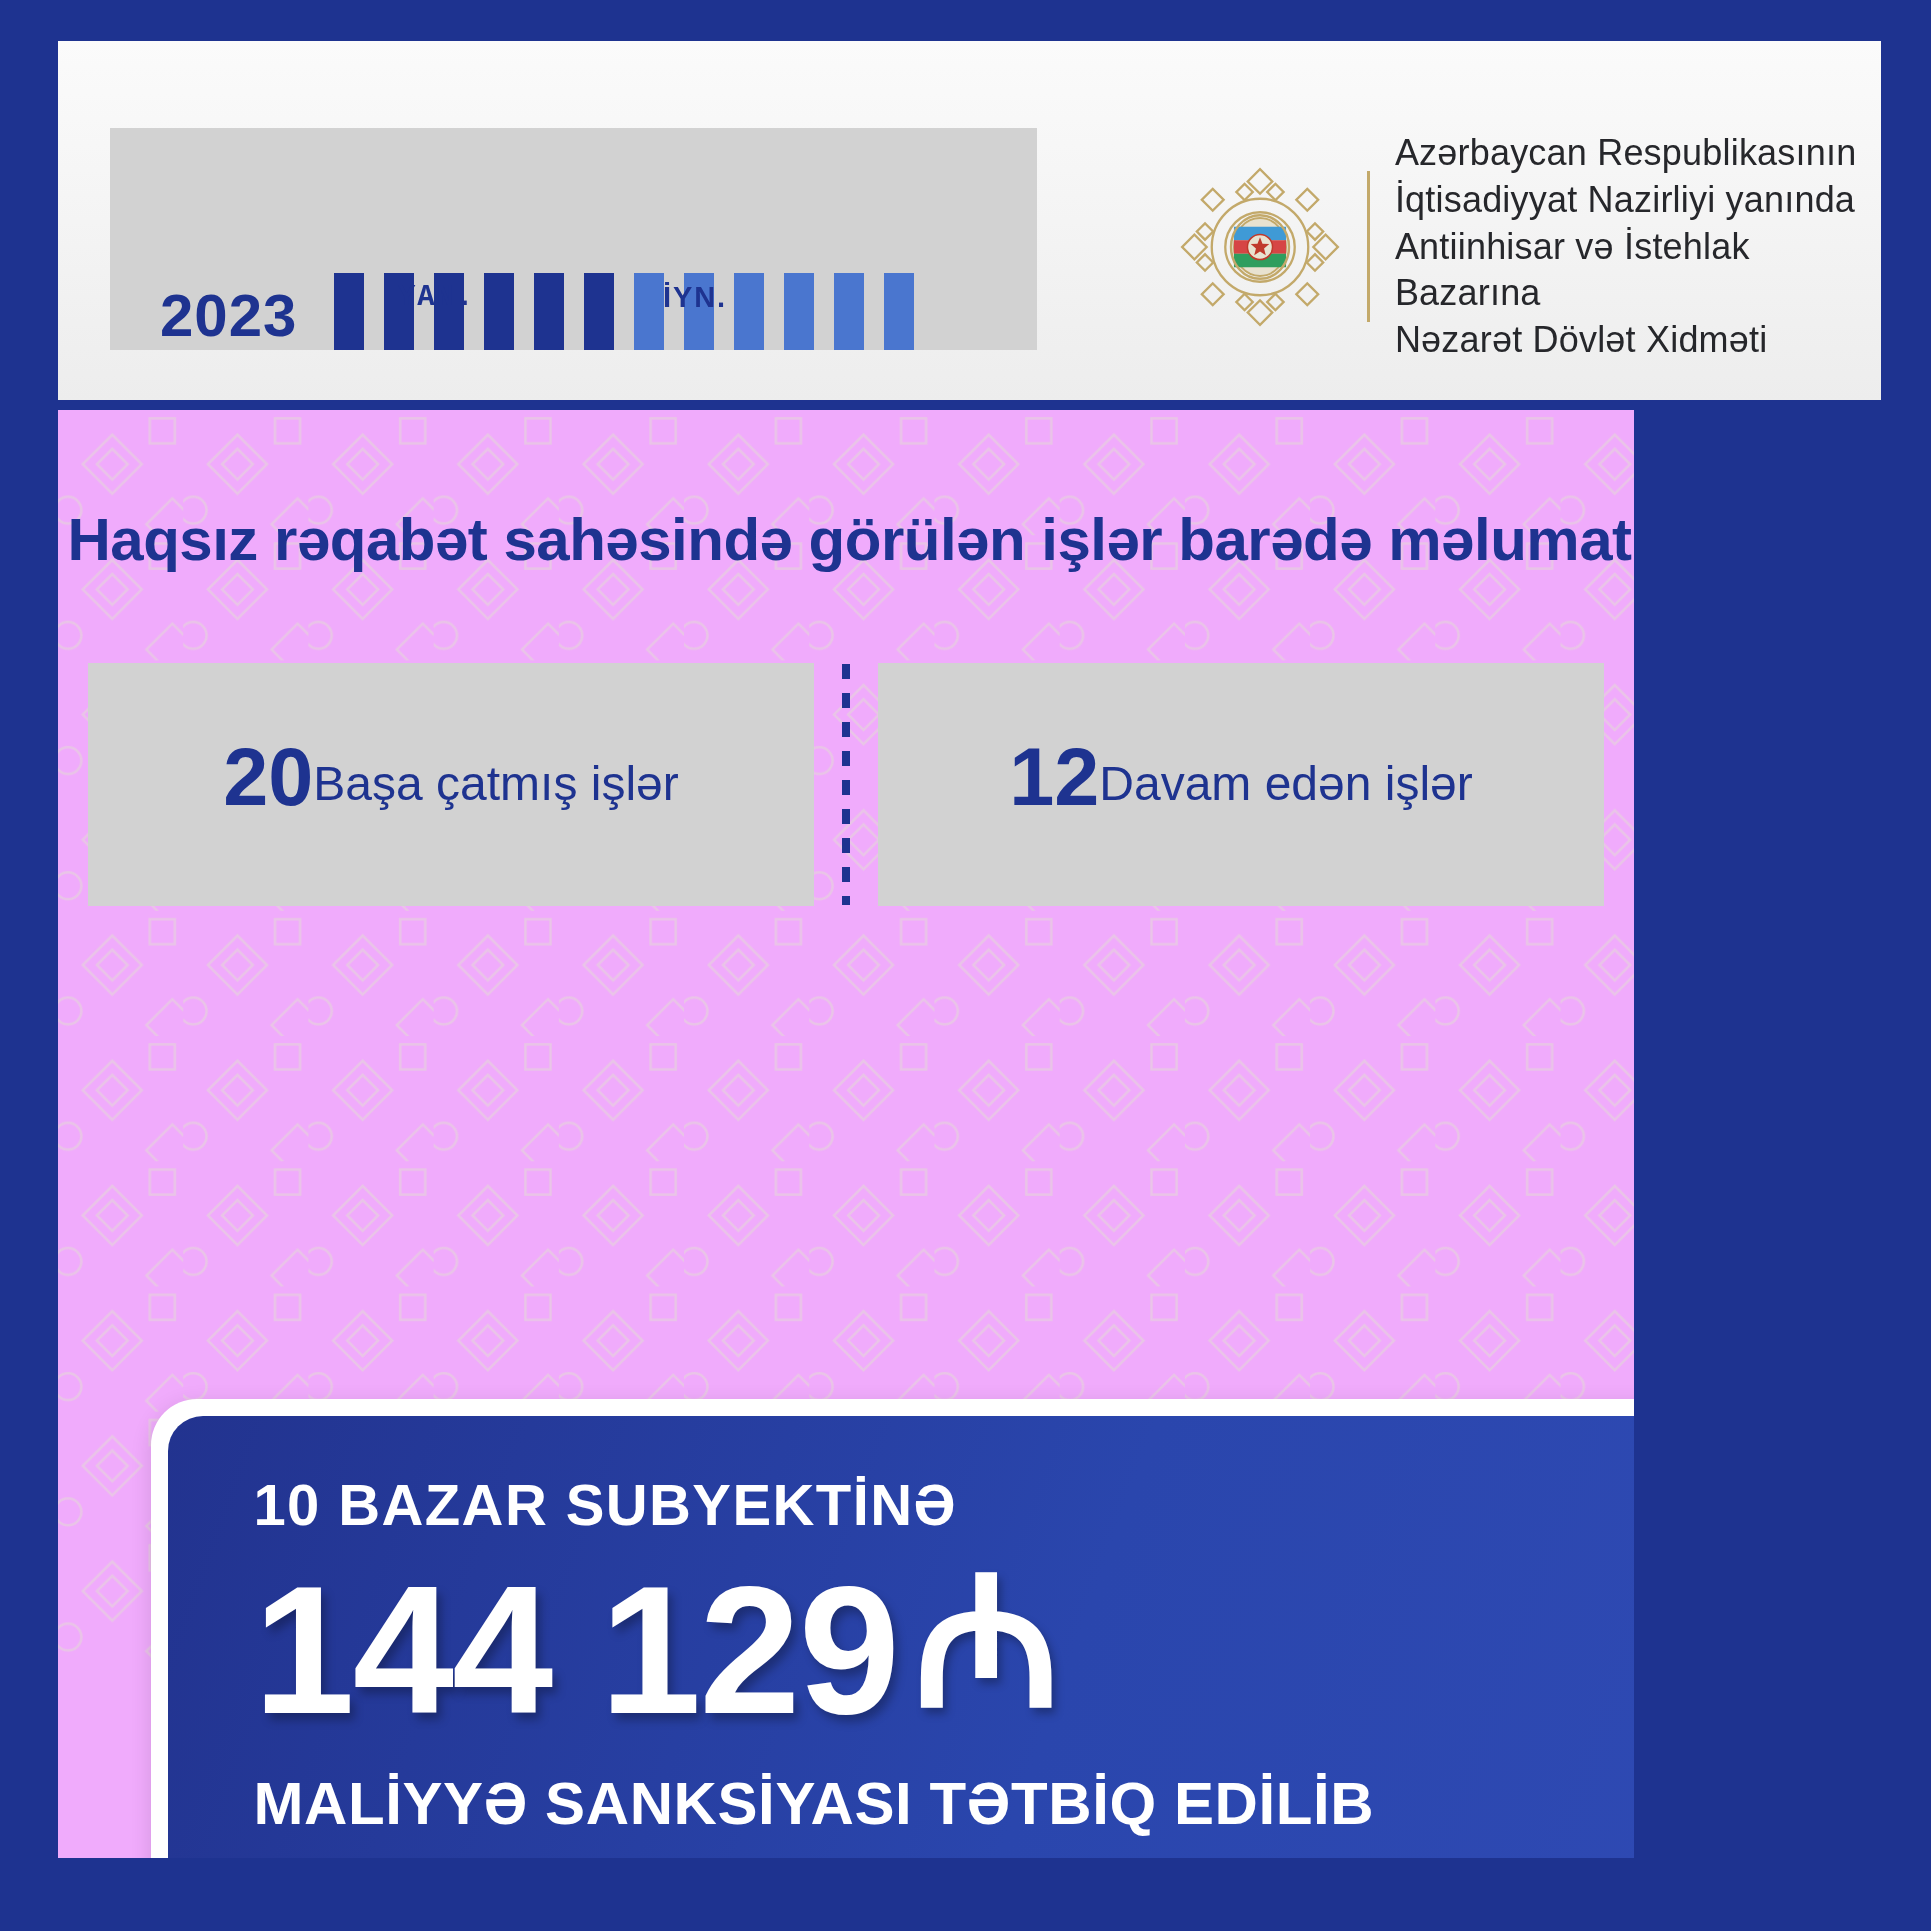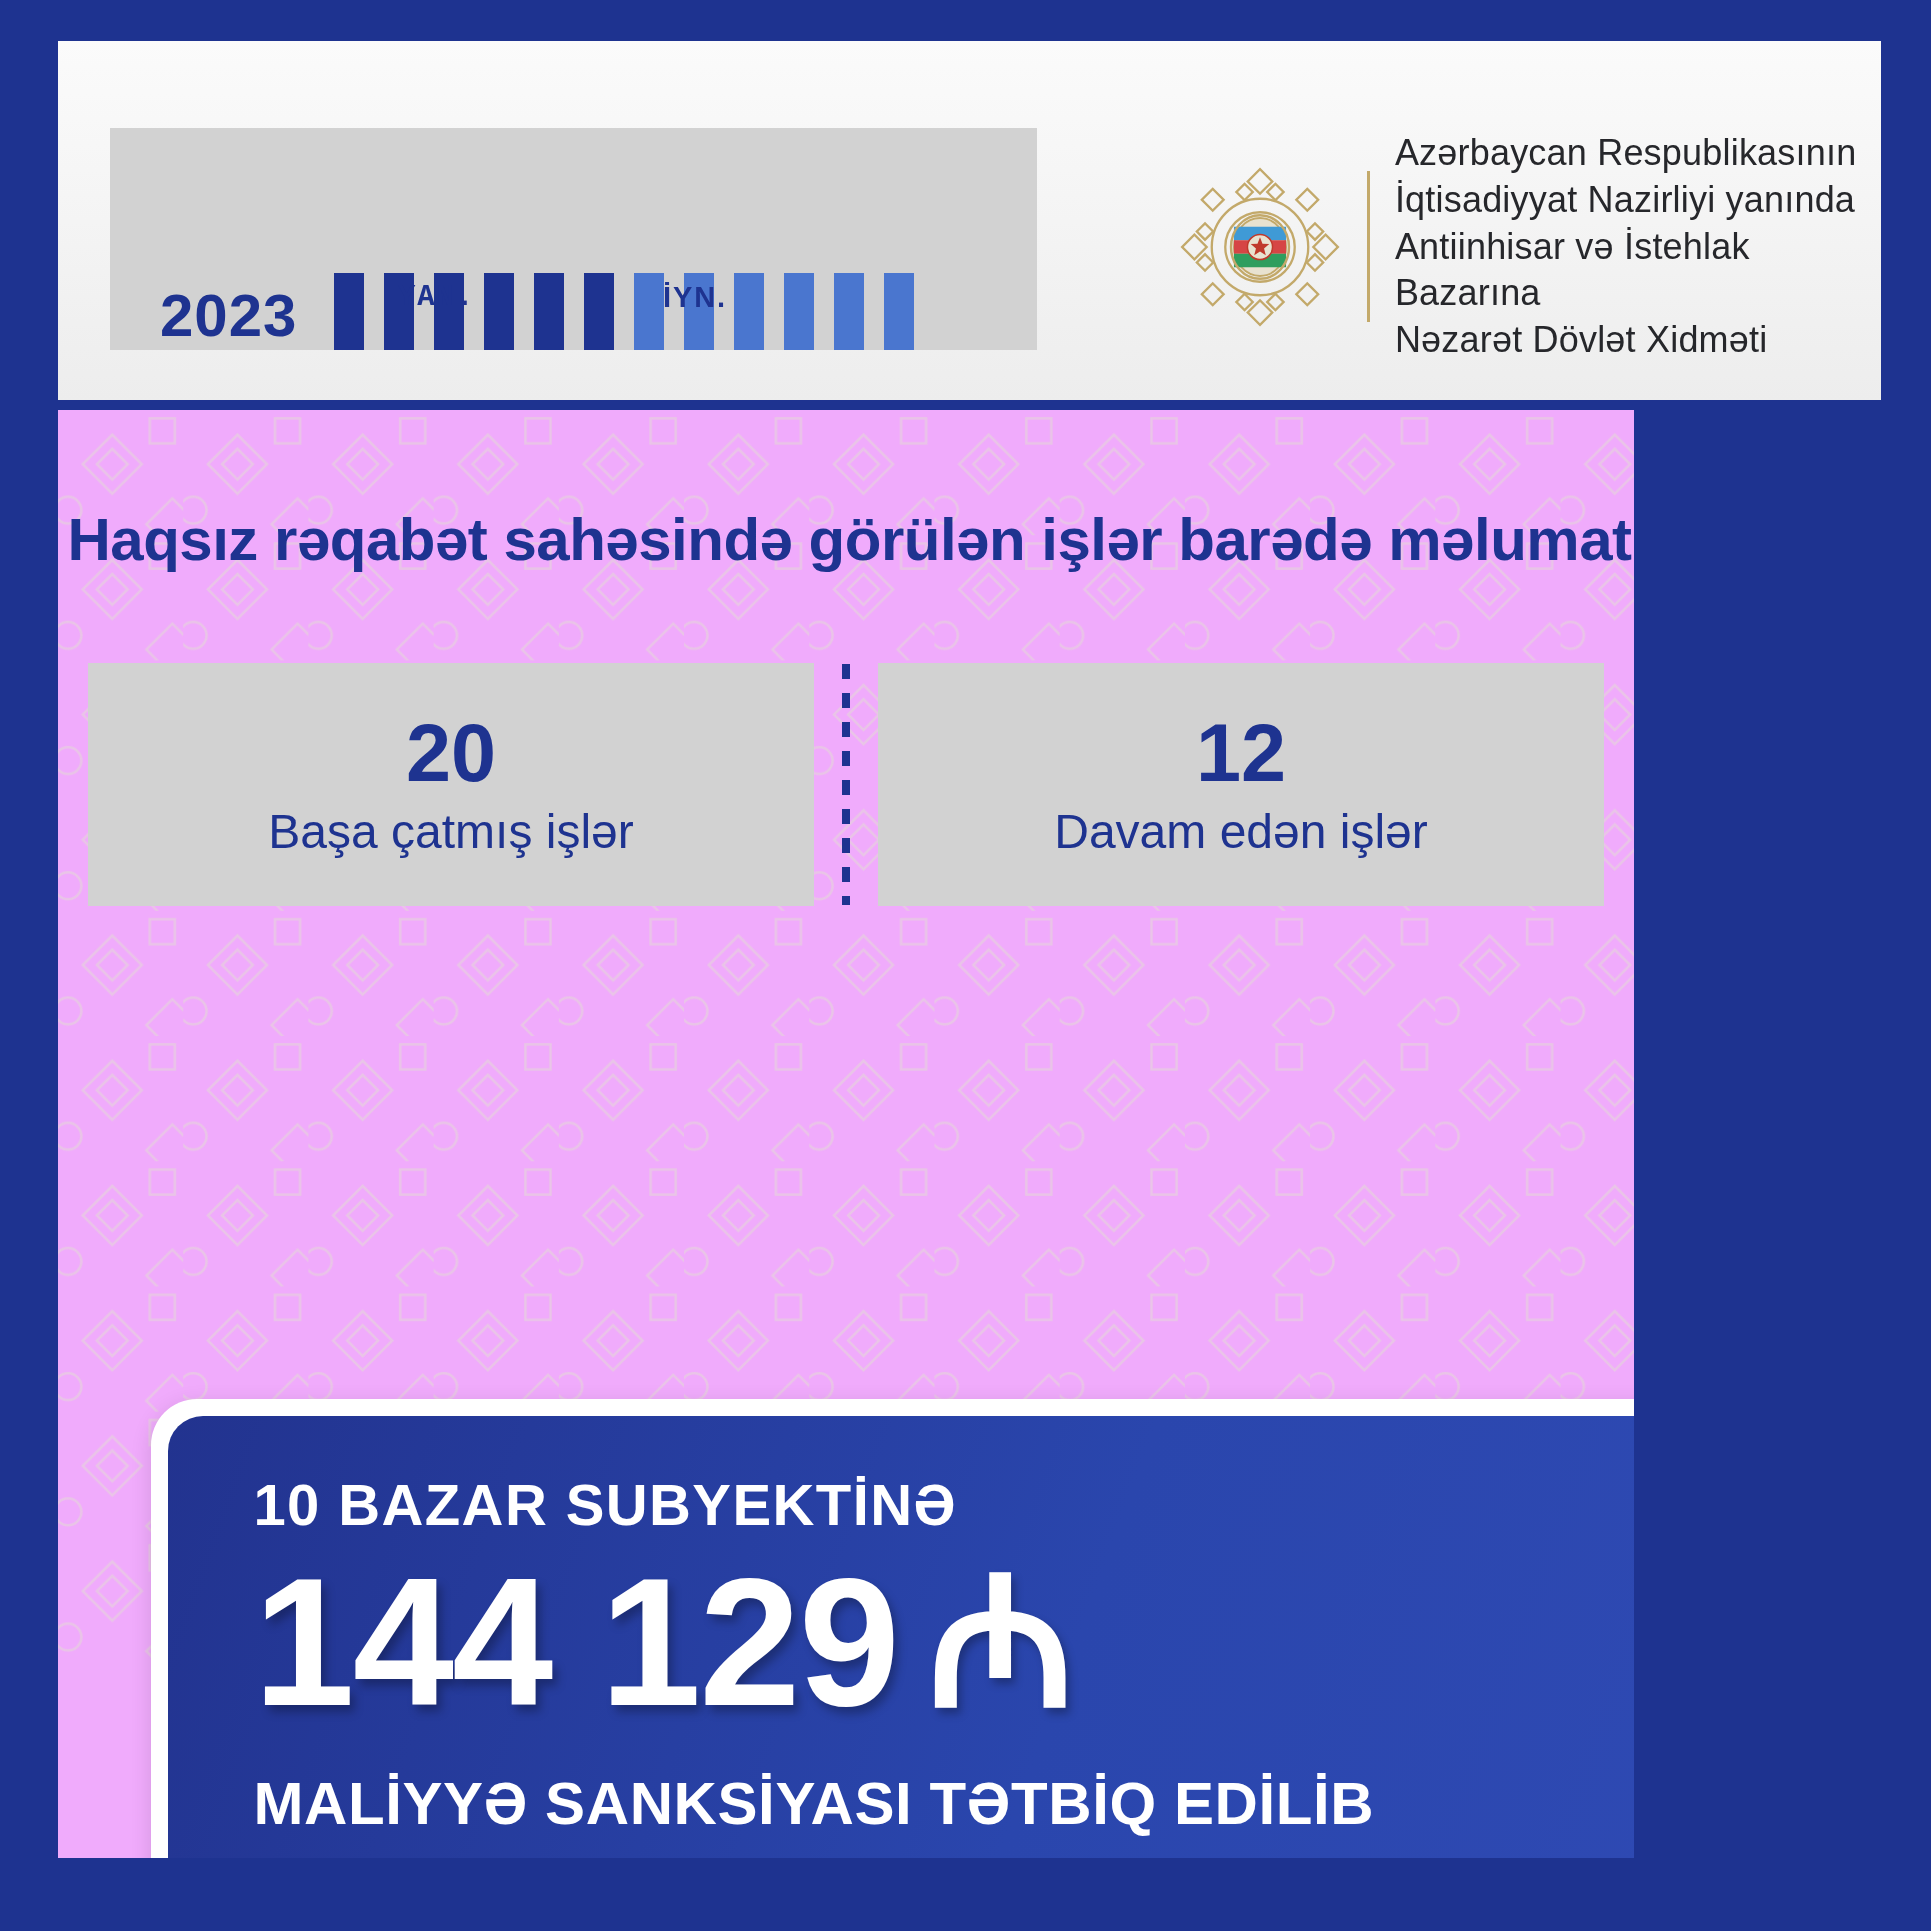--- a/index.html
+++ b/index.html
@@ -147,21 +147,21 @@
     display: flex;
     align-items: stretch;
     justify-content: center;
     gap: 0;
   }
   .stat-box {
     width: 726px;
     height: 243px;
     background: #d2d2d2;
     display: flex;
-    flex-direction: column;
+    flex-direction: row;
     align-items: center;
     justify-content: center;
     box-sizing: border-box;
   }
   .stat-value {
     font-size: 81px;
     font-weight: bold;
     color: #1e3390;
     line-height: 1;
     margin-bottom: 13.5px;
@@ -213,22 +213,22 @@
     overflow: hidden;
   }
   .card-top {
     font-size: 58px;
     font-weight: 600;
     letter-spacing: 1.4px;
     line-height: 1;
   }
   .card-amount {
     display: flex;
-    align-items: flex-start;
-    gap: 29px;
+    align-items: center;
+    gap: 15px;
     margin-top: 17.4px;
   }
   .card-number {
     font-size: 182px;
     font-weight: bold;
     line-height: 1;
     letter-spacing: -1.9px;
     text-shadow: 4.8px 6.8px 9.7px rgba(0,0,0,0.28);
   }
   .manat {

